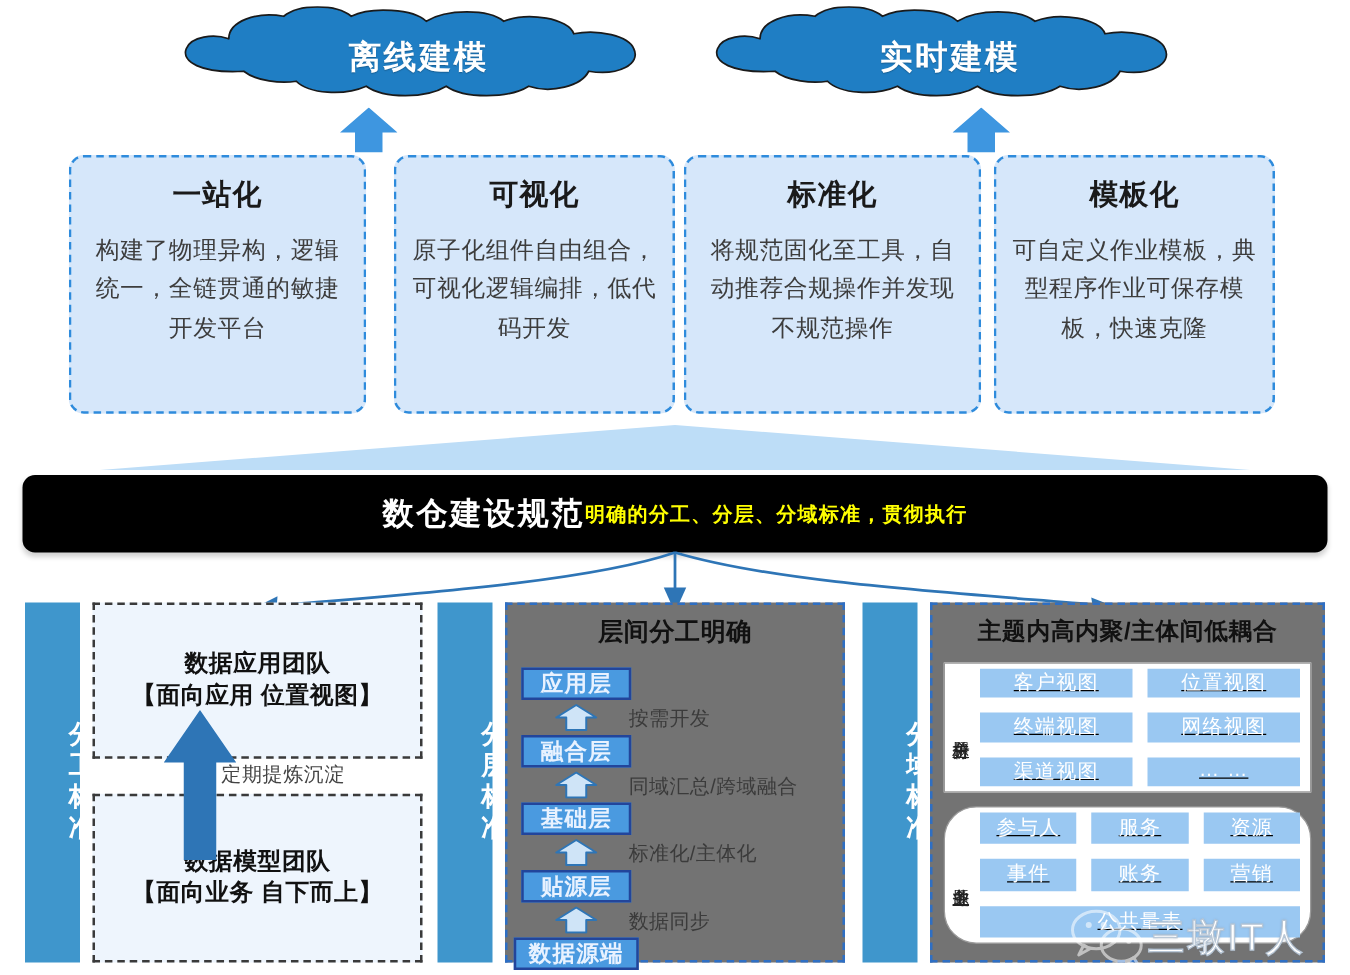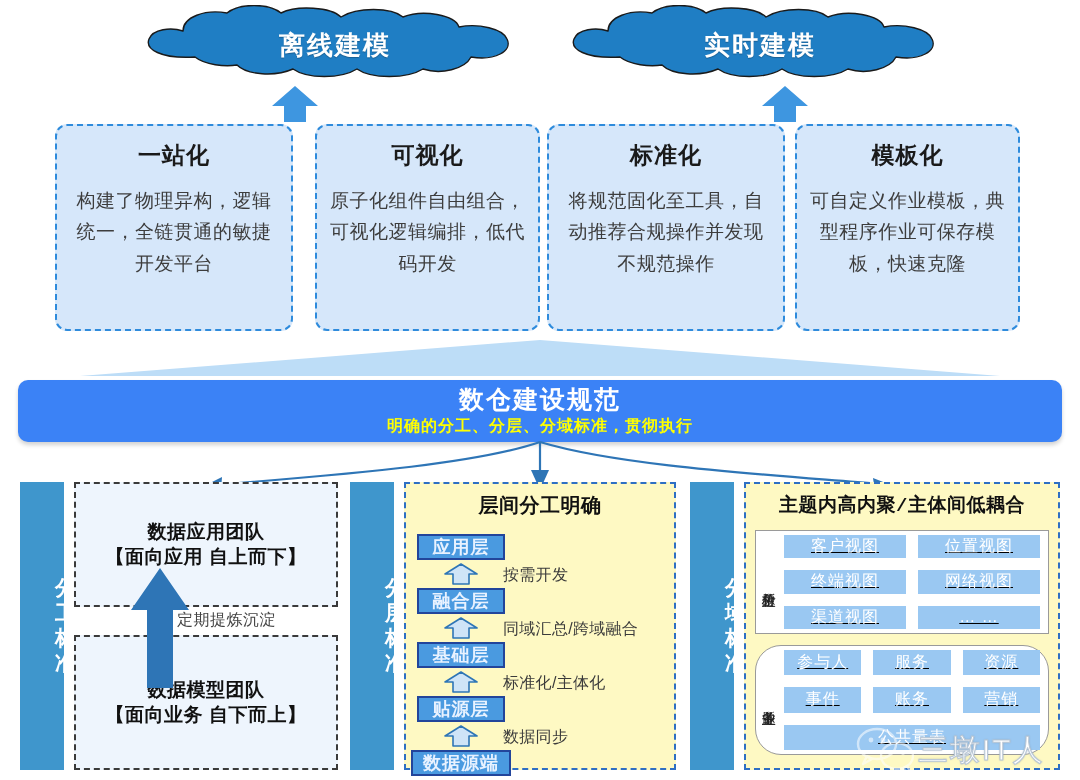--- a/index.html
+++ b/index.html
@@ -39,24 +39,24 @@
   .card-body{
     font-size:19px;color:#3d3d3d;line-height:1.65;letter-spacing:.5px;
   }
 
   
   .tri-connector{position:absolute;}
 
   
   .banner{
     position:absolute;
-    background:#3b82f6;
+    background:#000000;
     border-radius:10px;
     box-shadow:0 3px 4px rgba(0,0,0,.18);
-    display:flex;flex-direction:column;align-items:center;justify-content:center;
+    display:flex;flex-direction:row;align-items:center;justify-content:center;
     box-sizing:border-box;
   }
   .banner-title{color:#ffffff;font-weight:bold;font-size:25px;letter-spacing:2px;line-height:1.15;}
   .banner-sub{color:#ffff00;font-weight:bold;font-size:16px;letter-spacing:1px;margin-top:3px;}
 
   
   .fanout{position:absolute;left:0;top:440px;}
 
   
   .vtab{
@@ -68,24 +68,23 @@
     display:flex;align-items:center;justify-content:center;
     box-sizing:border-box;
     line-height:1.18;
     letter-spacing:1px;
     text-align:center;
   }
   .vtab span{display:block;padding-left:48px;}
 
   .dashpanel{
     position:absolute;
-    background:#fef9c3;
+    background:#737373;
     border:2px dashed #1f3f8f;
     box-sizing:border-box;
-    font-family:Liberation Mono, monospace;
   }
   .dashpanel.light{border-color:#2e6fc4;}
 
   .panel-title{
     text-align:center;font-weight:bold;font-size:20px;color:#111111;letter-spacing:.5px;
   }
 
   
   .teambox{
     position:absolute;
@@ -227,21 +226,21 @@
     <path d="M540,2 C620,26 760,34 880,44" fill="none" stroke="#2e75b6" stroke-width="2.2"></path>
     <path d="M896,47 L873,38 L875,51 Z" fill="#2e75b6"></path>
   </svg>
 
   <div class="vtab" style="left:20px;top:482px;width:44px;height:288px;">
     <span>分工标准</span>
   </div>
 
   <div class="teambox" style="left:74px;top:482px;width:264px;height:125px;">
     <div class="team-name">数据应用团队</div>
-    <div class="team-sub">【面向应用 自上而下】</div>
+    <div class="team-sub">【面向应用 位置视图】</div>
   </div>
 
   <div class="teambox" style="left:74px;top:635px;width:264px;height:135px;">
     <div class="team-name">数据模型团队</div>
     <div class="team-sub">【面向业务 自下而上】</div>
   </div>
 
   <svg style="position:absolute;left:131px;top:568px;" width="58" height="120" viewBox="0 0 58 120">
     <path d="M29,0 L58,42 L42,42 L42,120 L16,120 L16,42 L0,42 Z" fill="#2e75b6"></path>
   </svg>

